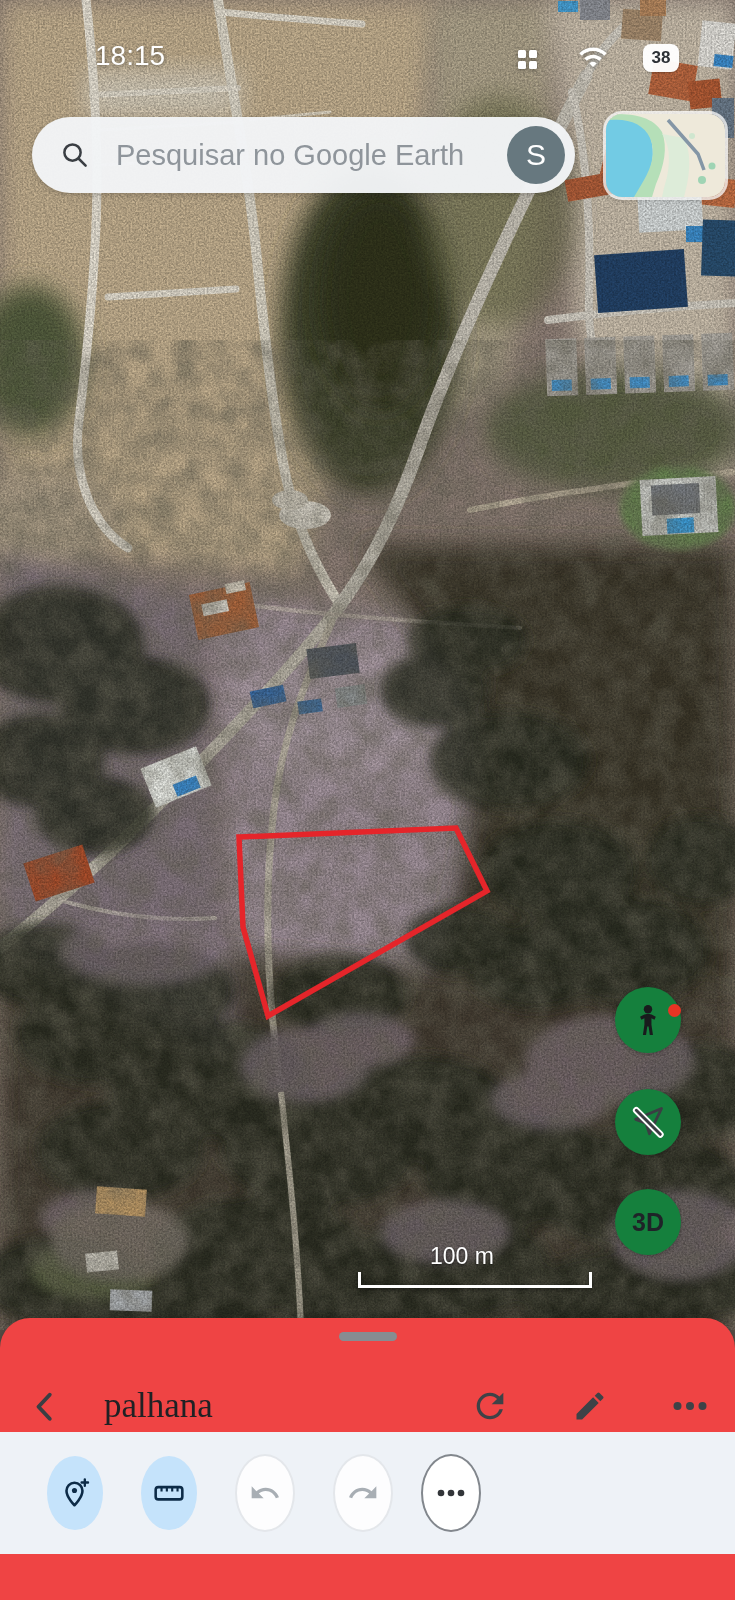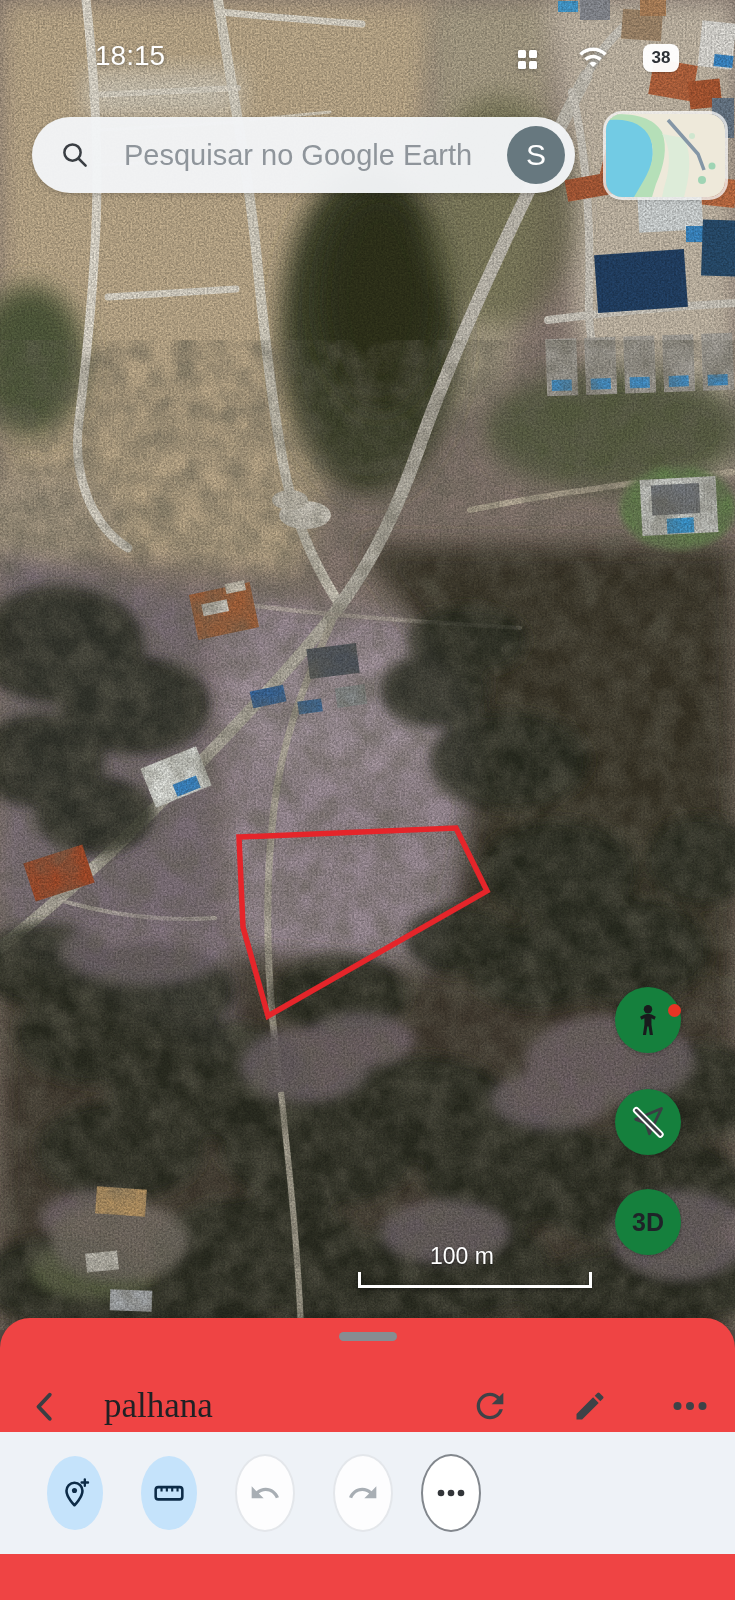--- a/index.html
+++ b/index.html
@@ -11,21 +11,21 @@
   .statusbar{position:absolute;left:0;top:0;width:100%;height:90px;pointer-events:none;}
   .time{position:absolute;left:95px;top:40px;font-size:28px;color:#fff;text-shadow:0 1px 4px rgba(0,0,0,.45);}
   .grid-ic{position:absolute;left:517px;top:49px;width:21px;height:21px;filter:drop-shadow(0 1px 2px rgba(0,0,0,.4));}
   .wifi-ic{position:absolute;left:576px;top:42px;width:34px;height:30px;filter:drop-shadow(0 1px 2px rgba(0,0,0,.4));}
   .battery{position:absolute;left:643px;top:44px;width:36px;height:28px;background:rgba(255,255,255,.96);border-radius:8px;
            display:flex;align-items:center;justify-content:center;font-size:17px;font-weight:700;color:#2d3136;
            box-shadow:0 1px 2px rgba(0,0,0,.25);}
 
   
   .search{position:absolute;left:32px;top:117px;width:543px;height:76px;background:rgba(242,244,246,.97);
-          border-radius:38px;display:flex;align-items:center;box-shadow:0 2px 7px rgba(0,0,0,.2);gap:8px;}
+          border-radius:38px;display:flex;align-items:center;box-shadow:0 2px 7px rgba(0,0,0,.2);}
   .search .mag{margin-left:28px;width:30px;height:30px;flex:0 0 auto;}
   .search .ph{margin-left:26px;font-size:29px;color:#8f959b;white-space:nowrap;overflow:hidden;flex:1;}
   .avatar{width:58px;height:58px;border-radius:50%;background:#67787f;color:#fff;font-size:30px;display:flex;
           align-items:center;justify-content:center;margin-right:10px;flex:0 0 auto;}
 
   
   .thumb{position:absolute;left:606px;top:114px;width:119px;height:83px;border-radius:16px;overflow:hidden;
          box-shadow:0 0 0 3px rgba(255,255,255,.75),0 2px 6px rgba(0,0,0,.3);}
 
   

